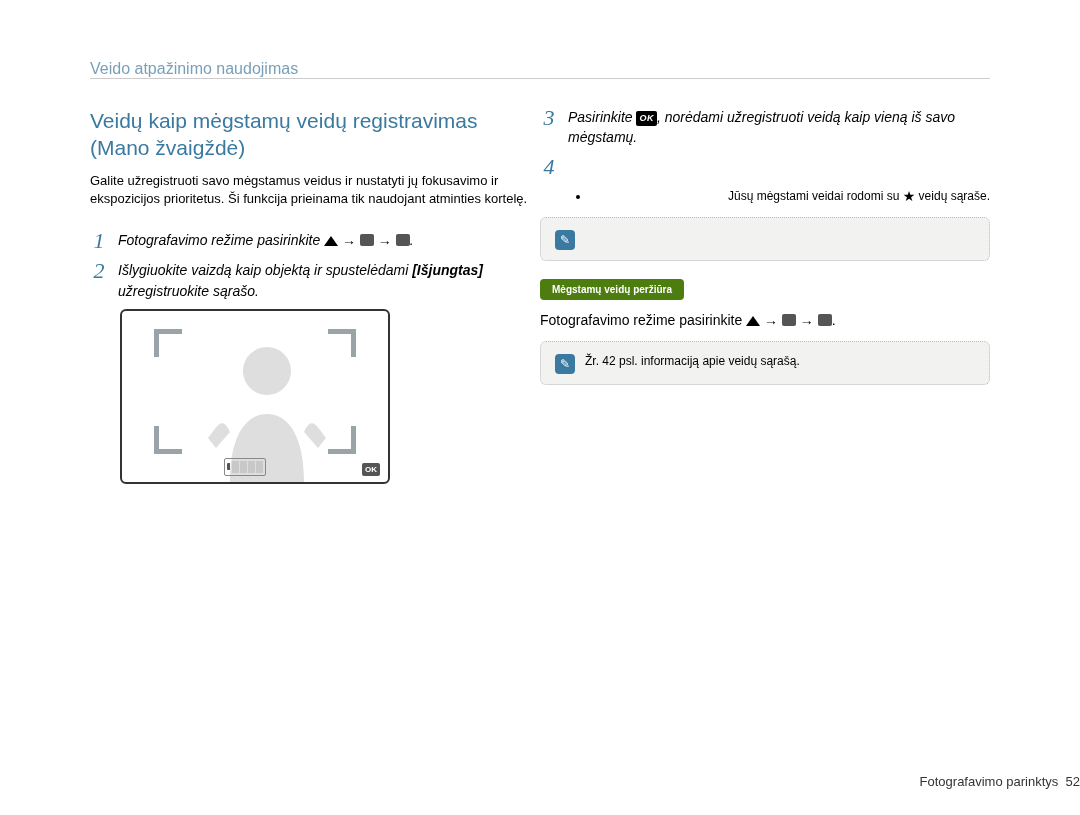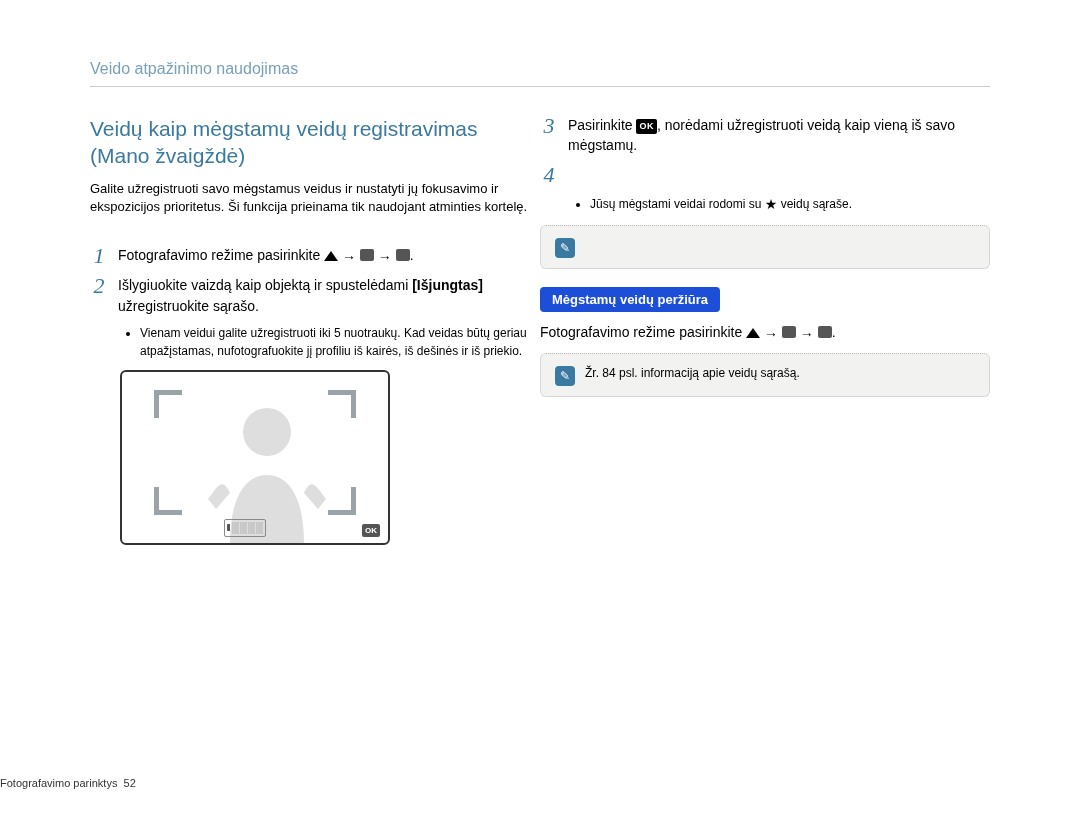--- a/index.html
+++ b/index.html
@@ -9,64 +9,66 @@
     width: 1080px;
     height: 815px;
     padding: 60px 90px 30px 90px;
     color: #000;
     position: relative;
   }
   .header {
     color: #7aa0b8;
     font-size: 16px;
     border-bottom: 1px solid #ccc;
-    padding-bottom: 8px;
+    padding-bottom: 0;
     margin-bottom: 28px;
   }
   .columns {
     display: flex;
   }
   .col {
     flex: 1;
     min-width: 0;
   }
   .section-title {
     color: #3a79a0;
     font-size: 21px;
     line-height: 1.3;
     margin-bottom: 10px;
   }
   .intro {
     font-size: 13px;
     line-height: 1.45;
-    margin-bottom: 28px;
+    margin-bottom: 21px;
   }
   .step {
     display: flex;
     gap: 10px;
     margin-bottom: 8px;
   }
   .step-num {
     color: #3a79a0;
     font-style: italic;
     font-size: 22px;
     font-family: Georgia, 'Times New Roman', serif;
     line-height: 1;
     min-width: 18px;
     text-align: center;
   }
   .step-body {
     font-size: 14px;
     line-height: 1.45;
+    font-style: italic;
   }
   .step-body .bold { font-weight: bold; }
   .bullets {
     margin: 4px 0 10px 36px;
     font-size: 12px;
     line-height: 1.5;
+    text-align: right;
   }
   .bullets li { list-style: disc; margin-left: 14px; margin-bottom: 2px; }
   .icon-inline {
     display: inline-block;
     width: 14px; height: 12px;
     background: #555;
     border-radius: 2px;
     vertical-align: -1px;
   }
   .icon-up {
@@ -108,23 +110,23 @@
     line-height:20px;
     text-align:center;
     font-size:12px;
     flex-shrink:0;
     margin-top:2px;
   }
   .notebox ul { font-size:12px; line-height:1.5; list-style:disc; margin-left:16px; }
   .notebox .single { font-size:12px; line-height:1.5; }
   .sub-heading {
     display:inline-block;
-    background:#1d4ed8;
+    background:#4d7c0f;
     color:#fff;
-    font-size:13px;
+    font-size:10px;
     font-weight:bold;
     padding:5px 12px;
     border-radius:4px;
     margin:4px 0 10px 0;
   }
   .line14 { font-size:14px; line-height:1.5; }
   .camera-illustration {
     margin: 6px 0 0 30px;
     width: 270px; height: 175px;
     border: 2px solid #333;
@@ -163,22 +165,22 @@
   .ok-corner {
     position:absolute; bottom:6px; right:8px;
     background:#555; color:#fff;
     font-size:8px; font-weight:bold;
     padding:2px 3px; border-radius:2px;
   }
   .footer {
     position:absolute;
     bottom: 26px;
     left:0; right:0;
-    text-align:left;
-    font-size:11px;
+    text-align:right;
+    font-size:13px;
     color:#333;
   }
 </style>
 </head>
 <body>
 
 <div class="header">Veido atpažinimo naudojimas</div>
 
 <div class="columns">
 
@@ -199,23 +201,20 @@
     </div>
 
     <div class="step">
       <div class="step-num">2</div>
       <div class="step-body">
         <span>Išlygiuokite vaizdą kaip objektą ir spustelėdami </span>
         <span class="bold">[Išjungtas]</span>
         <span> užregistruokite sąrašo.</span>
       </div>
     </div>
-    <ul class="bullets">
-      <li>Vienam veidui galite užregistruoti iki 5 nuotraukų. Kad veidas būtų geriau atpažįstamas, nufotografuokite jį profiliu iš kairės, iš dešinės ir iš priekio.</li>
-    </ul>
 
     <div class="camera-illustration">
       <div class="corner tl"></div>
       <div class="corner tr"></div>
       <div class="corner bl"></div>
       <div class="corner br"></div>
       <div class="silhouette">
         <svg viewBox="0 0 130 150">
             <path fill="#dedede" d="M65 15 a24 24 0 1 1 0 48 a24 24 0 1 1 0 -48 M28 150 c0 -45 15 -68 37 -68 c22 0 37 23 37 68 Z M28 100 c-8 -18 -14 -4 -22 6 l8 10 Z M102 100 c8 -18 14 -4 22 6 l-8 10 Z"></path>
           </svg>
@@ -257,20 +256,20 @@
       <span>Fotografavimo režime pasirinkite </span>
       <span class="icon-up"></span>
       <span class="arrow">→</span>
       <span class="icon-inline"></span>
       <span class="arrow">→</span>
       <span class="icon-inline"></span>.
     </div>
 
     <div class="notebox">
       <div class="note-icon">✎</div>
-      <div class="single">Žr. 84 psl. informaciją apie veidų sąrašą.</div>
+      <div class="single">Žr. 42 psl. informaciją apie veidų sąrašą.</div>
     </div>
   </div>
 </div>
 
 <div class="footer">
   <span>Fotografavimo parinktys</span>&nbsp;&nbsp;<span>52</span>
 </div>
 
 </body></html>

